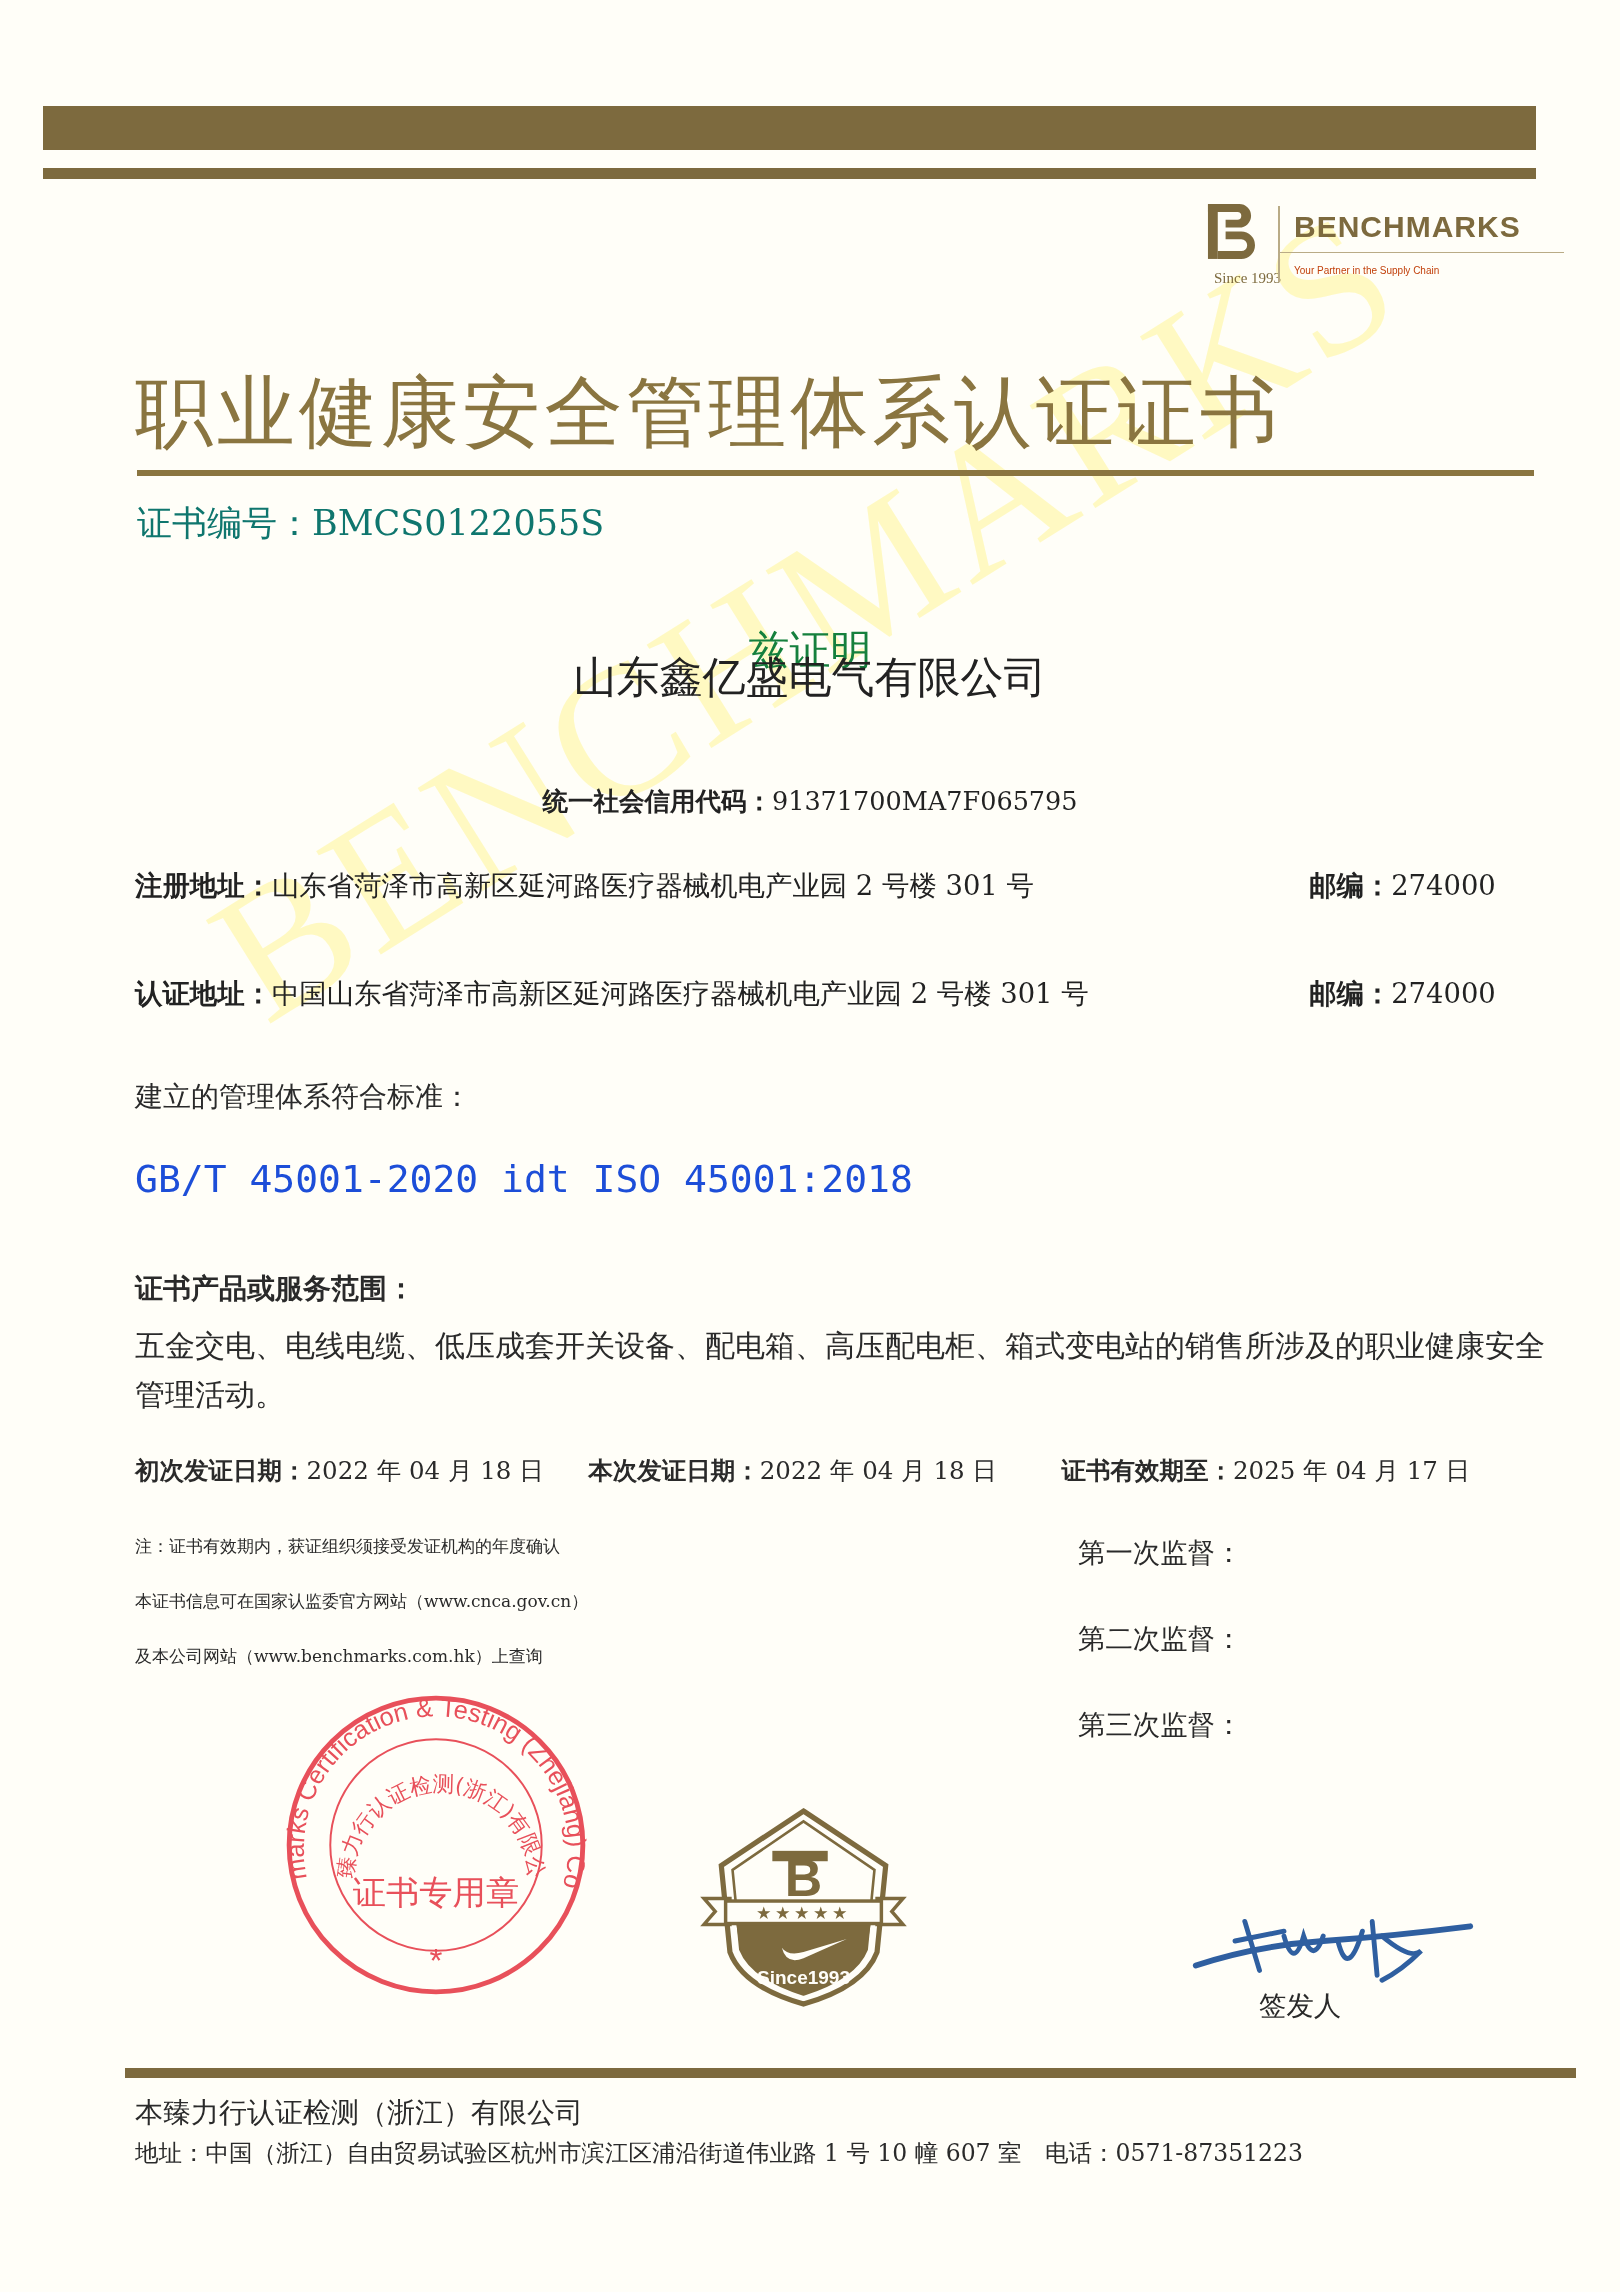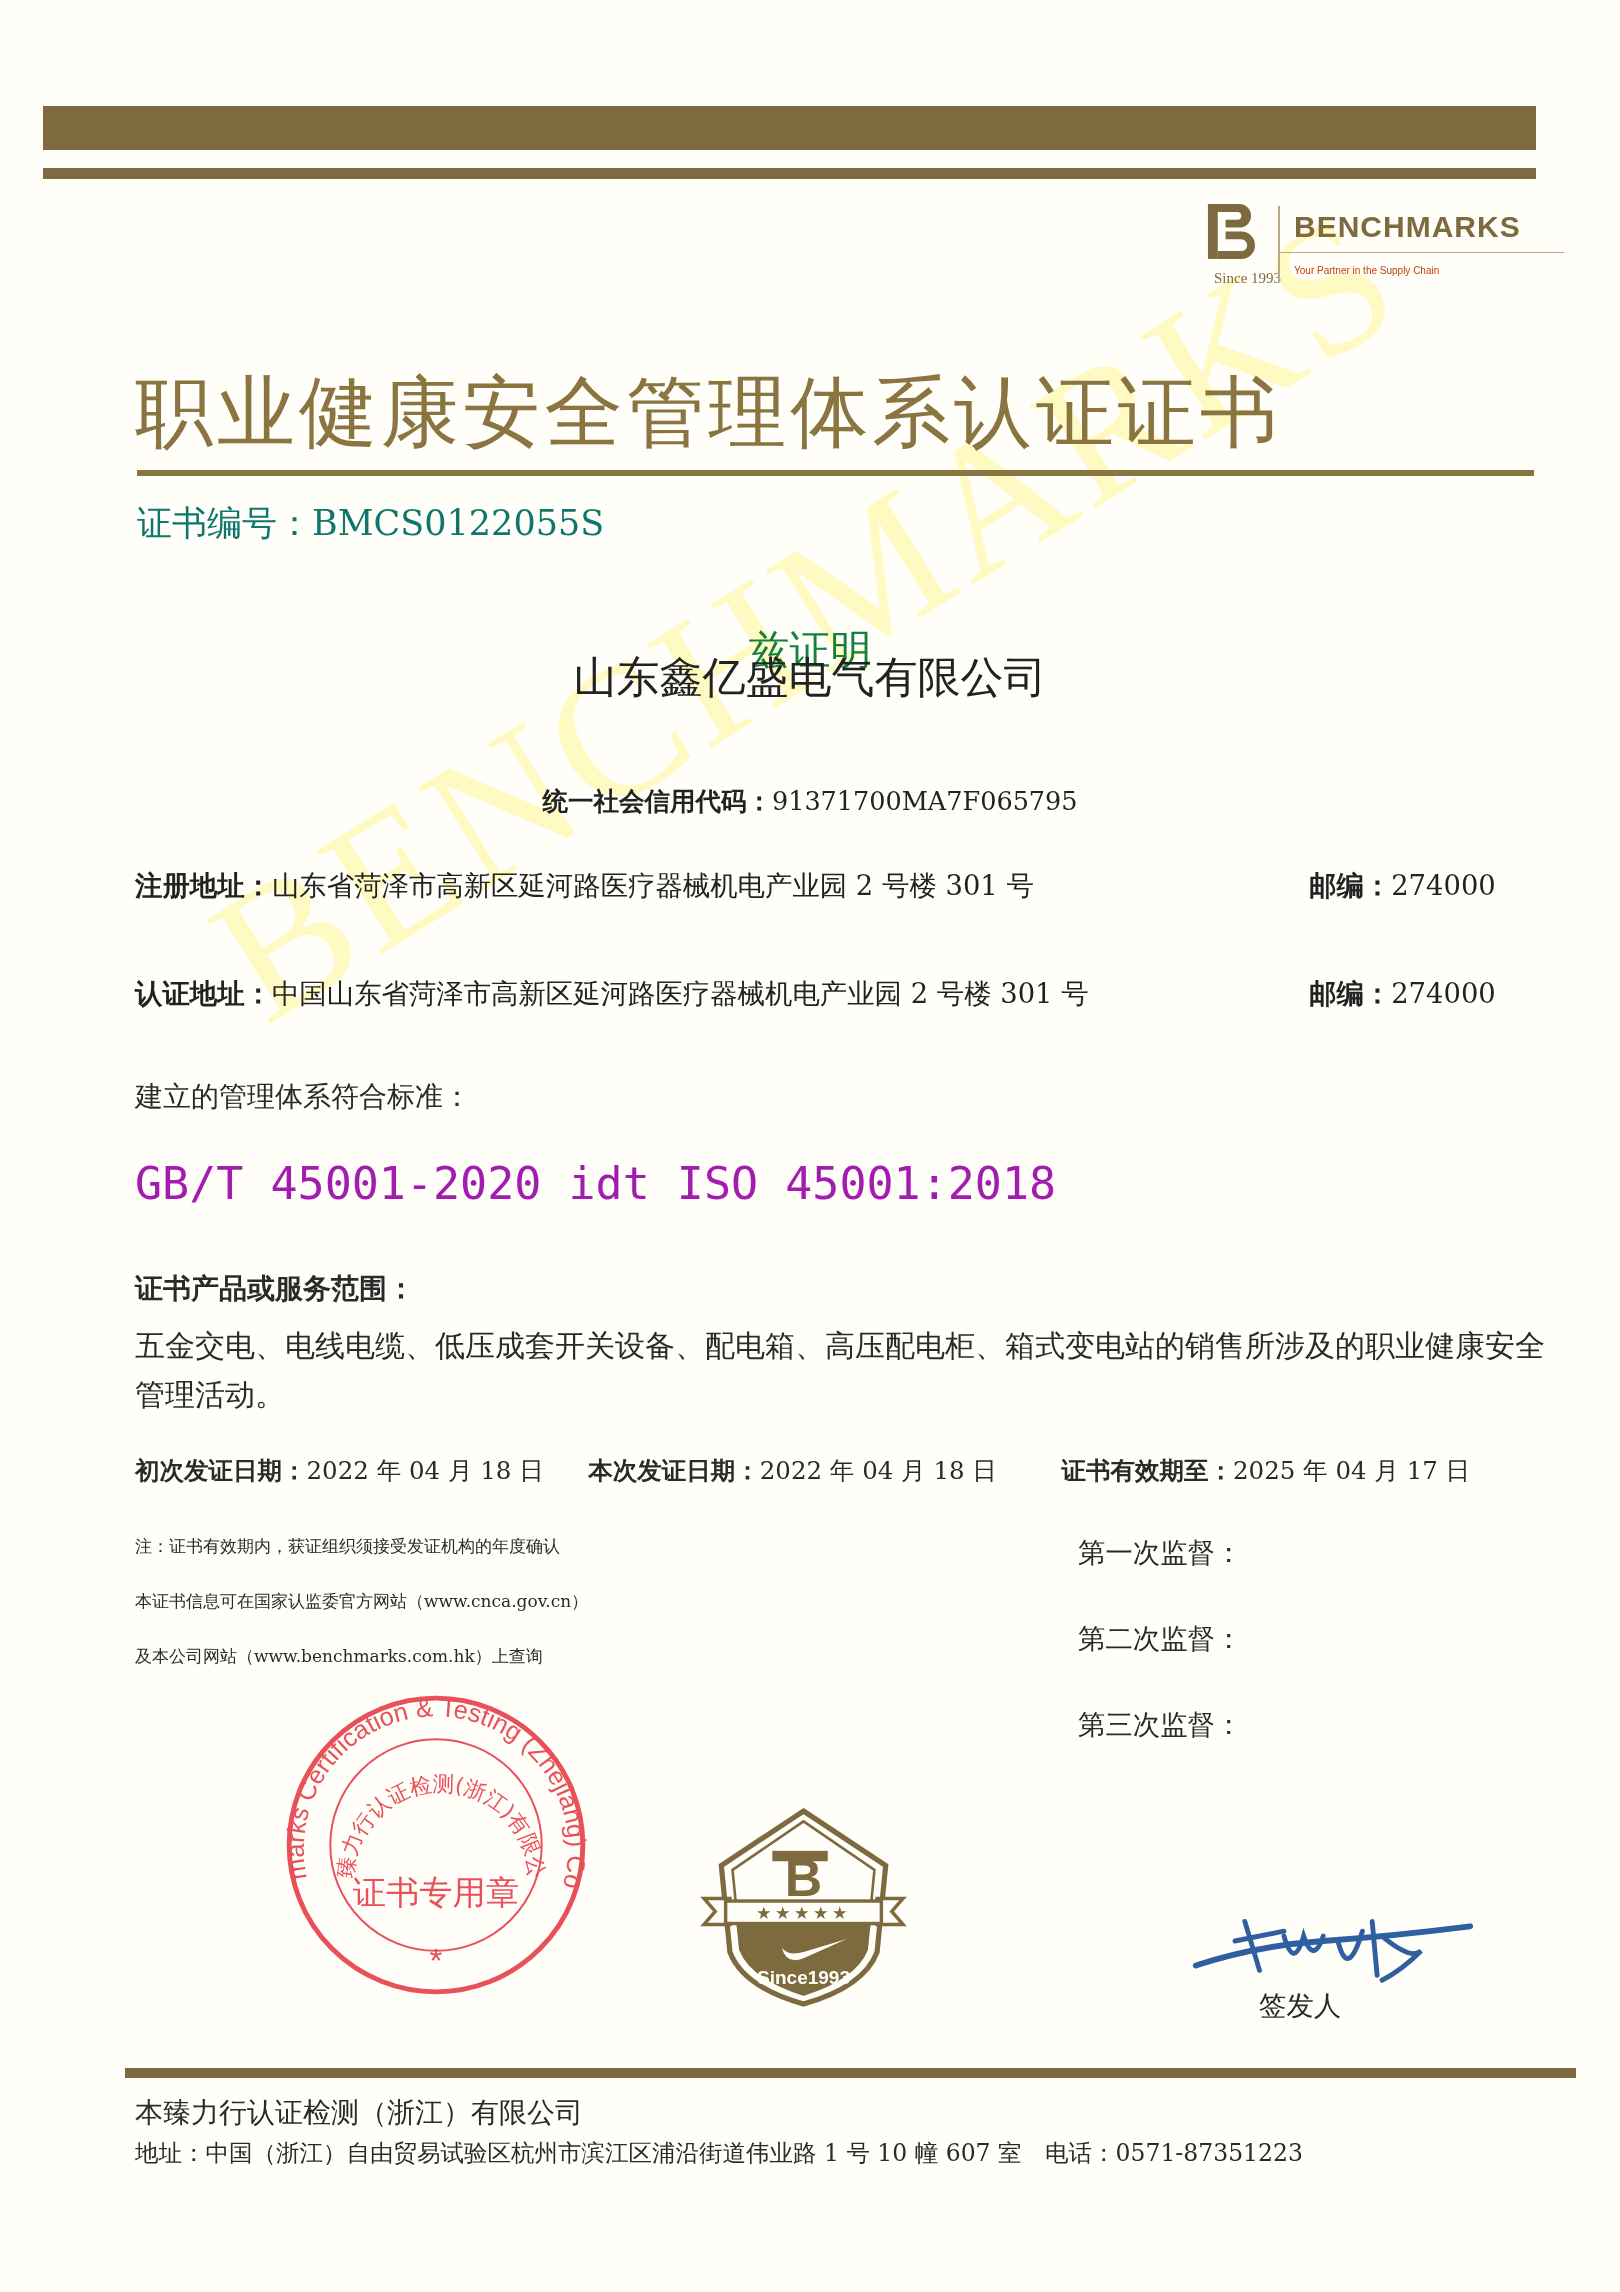--- a/index.html
+++ b/index.html
@@ -29,21 +29,21 @@
   .hereby { top: 623px; font-size: 41px; color:#15803d; }
   .company { top: 649px; font-size: 43px; color:#222; }
   .credit { top: 784px; font-size: 25.5px; color:#222; }
   .credit b { font-weight: bold; }
 
   .row { left: 135px; font-size: 27.4px; white-space: nowrap; color:#222; }
   .lbl { font-weight: bold; }
   .postal { font-size: 27.4px; white-space: nowrap; color:#222; }
 
   .std-label { left: 135px; top: 1078px; font-size: 28px; }
-  .std { left: 135px; top: 1157px; font-size: 45px; color:#a21caf; font-family: "DejaVu Sans Mono", "Liberation Mono", monospace; white-space: nowrap; }
+  .std { left: 135px; top: 1157px; font-size: 38px; color:#1d4ed8; font-family: "DejaVu Sans Mono", "Liberation Mono", monospace; white-space: nowrap; }
 
   .scope-label { left: 135px; top: 1270px; font-size: 28px; font-weight: bold; }
   .scope { left: 135px; top: 1321px; width: 1411px; font-size: 30px; line-height: 49px; }
 
   .dates { left: 135px; top: 1454px; font-size: 24.5px; white-space: nowrap; }
   .dates span.lbl { font-weight: bold; }
 
   .note { left: 135px; font-size: 17px; white-space: nowrap; }
   .surv { left: 1078px; font-size: 27.4px; white-space: nowrap; }
 

